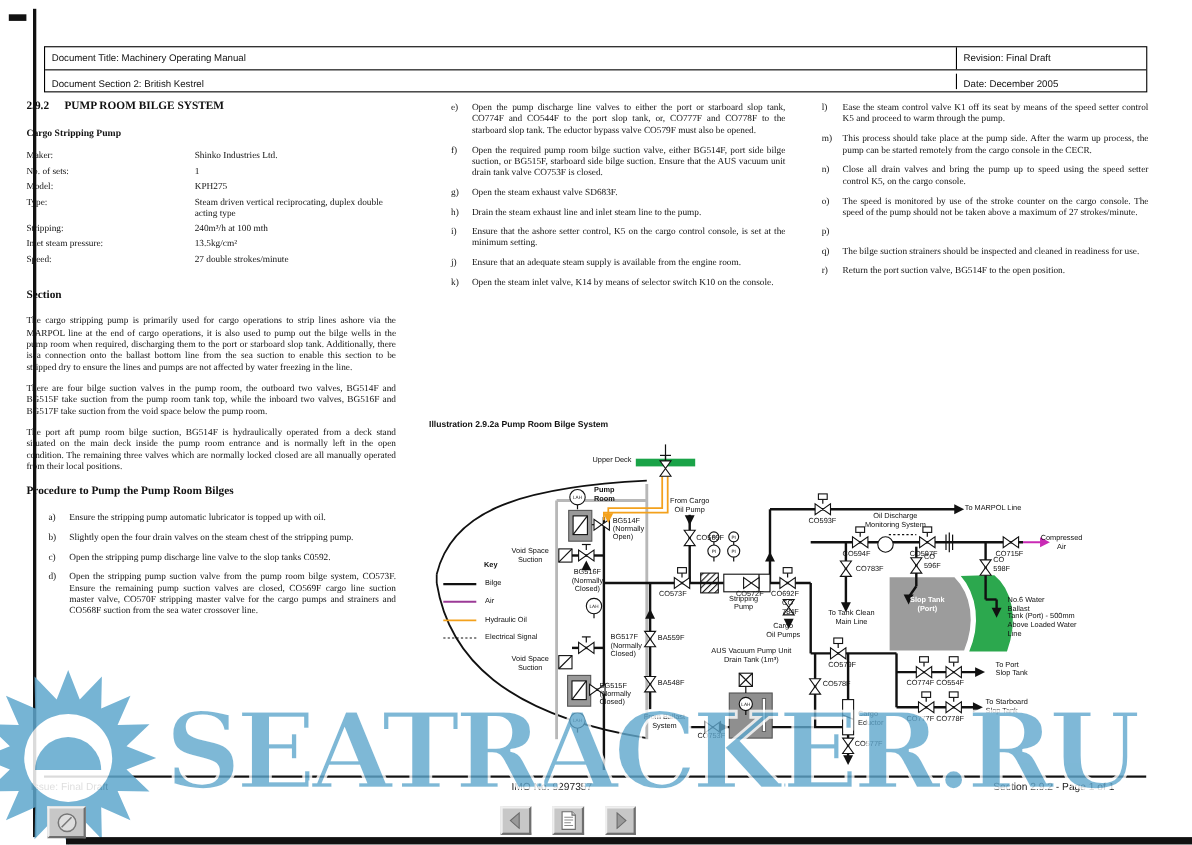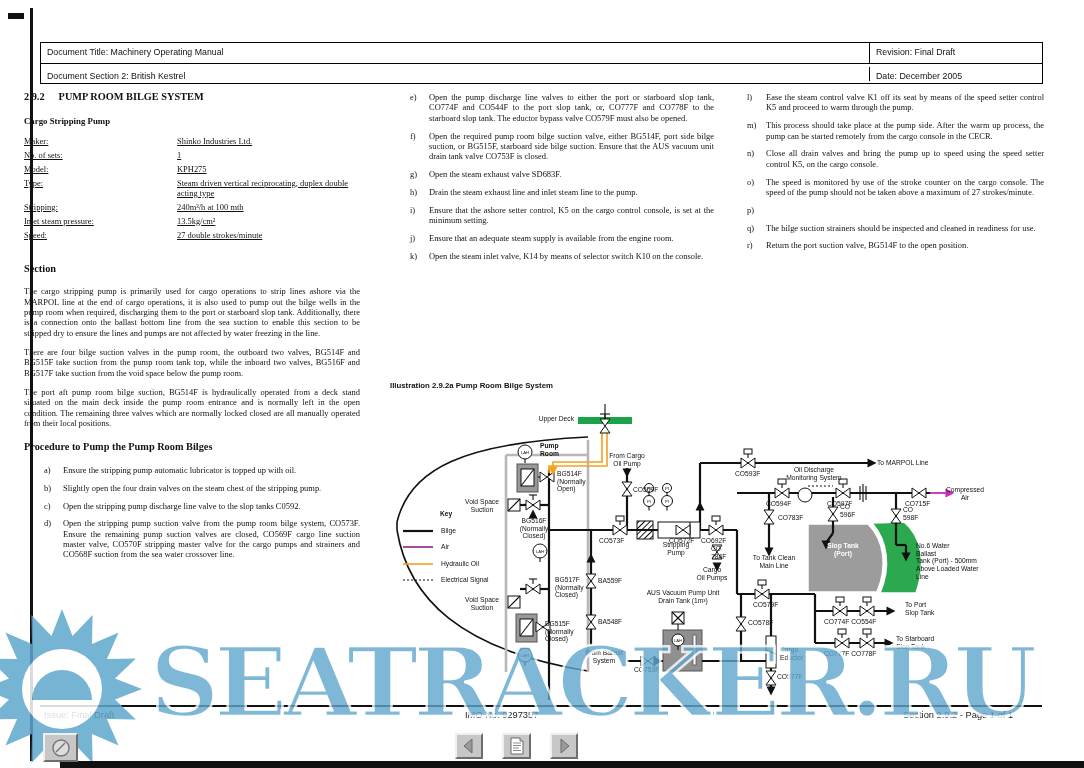--- a/index.html
+++ b/index.html
@@ -16,21 +16,21 @@
   .hcell-r{flex:1;border-left:1px solid #000;box-sizing:border-box;padding:4px 0 0 6px;}
   
   .col{position:absolute;top:92px;font-size:8.45px;line-height:10.35px;text-align:justify;z-index:2;}
   #col1{left:24px;width:336px;}
   #col2{left:390px;width:324px;}
   #col3{left:727px;width:317px;}
   .h1{font-size:10.3px;font-weight:bold;text-align:left;margin:0 0 14px 0;}
   .h1 .num{margin-right:14px;}
   .h2{font-size:8.8px;font-weight:bold;text-align:left;margin:0 0 9px 0;}
   .h2b{font-size:10.3px;font-weight:bold;text-align:left;margin:14px 0 12px 0;}
-  .specrow{display:flex;margin-bottom:3.6px;text-align:left;text-decoration:underline;}
+  .specrow{display:flex;margin-bottom:3.6px;text-align:left;}
   .speclab{width:105px;flex:none;}
   .specval{flex:1;padding-left:48px;}
   .para{margin:0 0 9px 0;}
   .li{display:flex;margin-bottom:7.5px;}
   .lid{width:19px;flex:none;margin-left:20px;}
   .ltx{flex:1;}
   #notebox{border:1.3px solid #000;background:var(--note_bg,#cfe3f1);padding:3px 4px;margin:9px 0 12px 0;}
   .nb{font-weight:bold;}
   #illus-cap{position:absolute;left:390px;top:381px;font:bold 7.8px "Liberation Sans",sans-serif;z-index:3;}
   
@@ -448,21 +448,21 @@
 Eductor</div>
 <div class="dl" style="left:777px;top:673px;">CO577F</div>
 <div class="dl" style="left:824px;top:618px;">CO774F CO554F</div>
 <div class="dl" style="left:905px;top:601px;">To Port
 Slop Tank</div>
 <div class="dl" style="left:824px;top:650px;">CO777F CO778F</div>
 <div class="dl" style="left:896px;top:635px;">To Starboard
 Slop Tank</div>
 
 <div id="frule"></div>
-<div class="ftext" style="left:44px;">Issue: Final Draft</div>
+<div class="ftext" style="left:28px;">Issue: Final Draft</div>
 <div class="ftext" style="left:465px;">IMO No. 9297357</div>
 <div class="ftext" style="left:903px;">Section 2.9.2  -  Page 1 of 1</div>
 
 <svg id="starsvg" width="190" height="168">
       <polygon points="62.0,9.0 72.5,36.0 92.6,15.1 92.0,44.1 118.6,32.4 106.9,59.0 135.9,58.4 115.0,78.5 142.0,89.0 115.0,99.5 135.9,119.6 106.9,119.0 118.6,145.6 92.0,133.9 92.6,162.9 72.5,142.0 62.0,169.0 51.5,142.0 31.4,162.9 32.0,133.9 5.4,145.6 17.1,119.0 -11.9,119.6 9.0,99.5 -18.0,89.0 9.0,78.5 -11.9,58.4 17.1,59.0 5.4,32.4 32.0,44.1 31.4,15.1 51.5,36.0" fill="var(--watermark_blue)"></polygon>
       <circle cx="62" cy="89" r="40" fill="#fff"></circle>
       <path d="M32,100 A30,30 0 0 1 92,100 Z" fill="var(--watermark_blue)"></path>
     </svg>
 <div id="watermark">SEATRACKER.RU</div>
 

